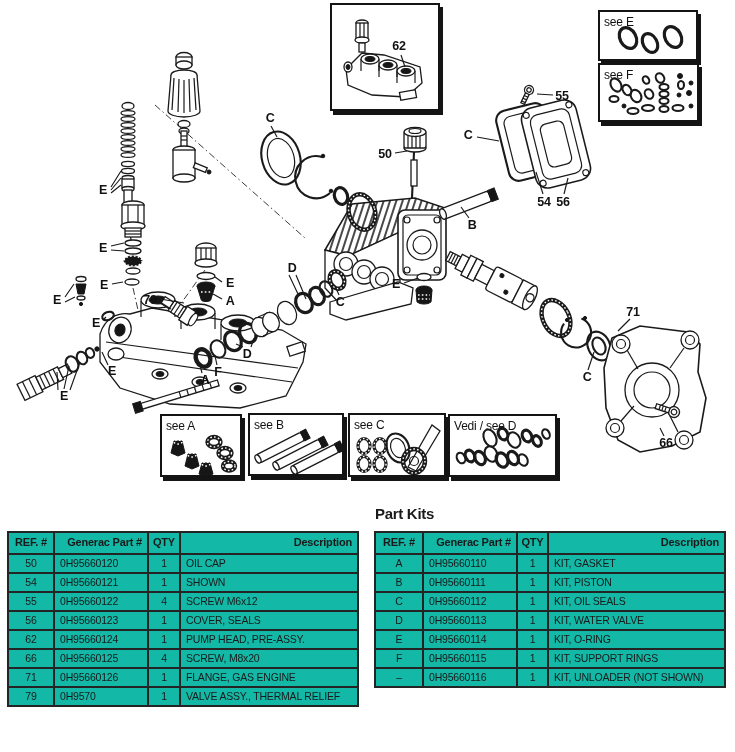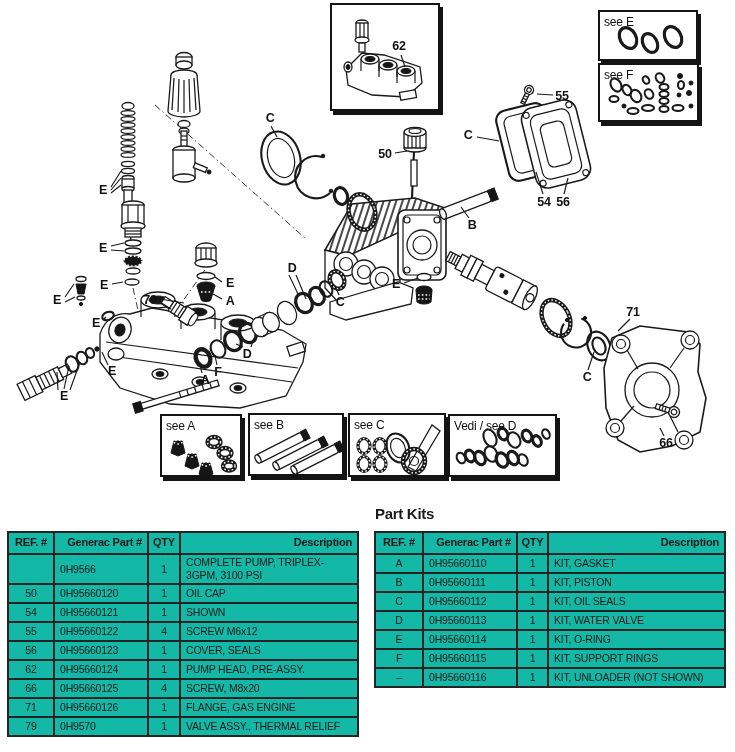--- a/index.html
+++ b/index.html
@@ -579,26 +579,20 @@
 <thead>
       <tr>
         <th>REF. #</th>
         <th>Generac Part #</th>
         <th>QTY</th>
         <th>Description</th>
       </tr>
     </thead>
     <tbody>
       <tr>
-        <td></td>
-        <td>0H9566</td>
-        <td>1</td>
-        <td>COMPLETE PUMP, TRIPLEX-3GPM, 3100 PSI</td>
-      </tr>
-      <tr>
         <td>50</td>
         <td>0H95660120</td>
         <td>1</td>
         <td>OIL CAP</td>
       </tr>
       <tr>
         <td>54</td>
         <td>0H95660121</td>
         <td>1</td>
         <td>SHOWN</td>

